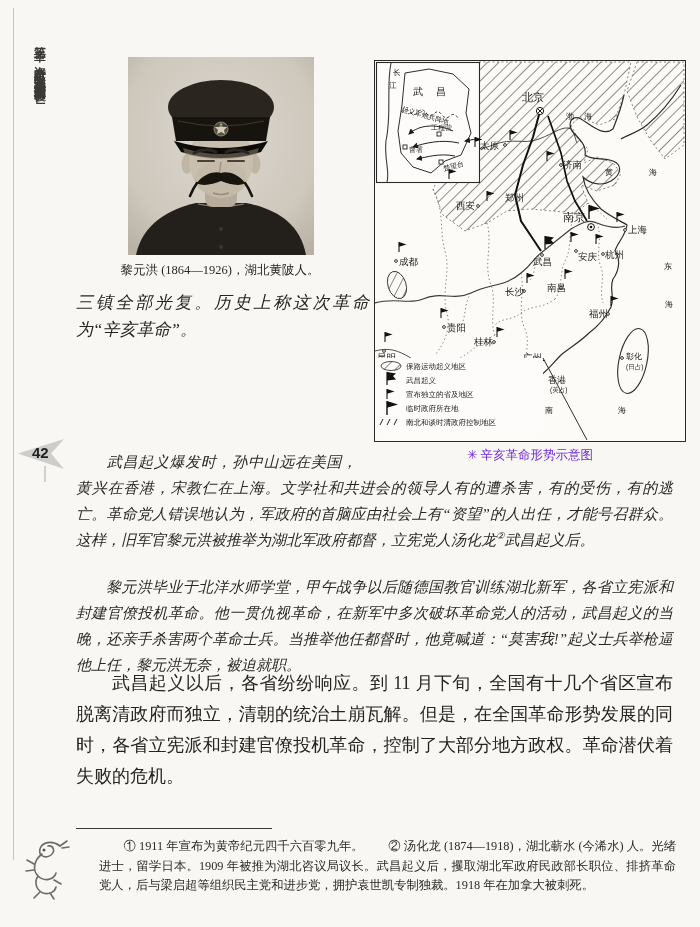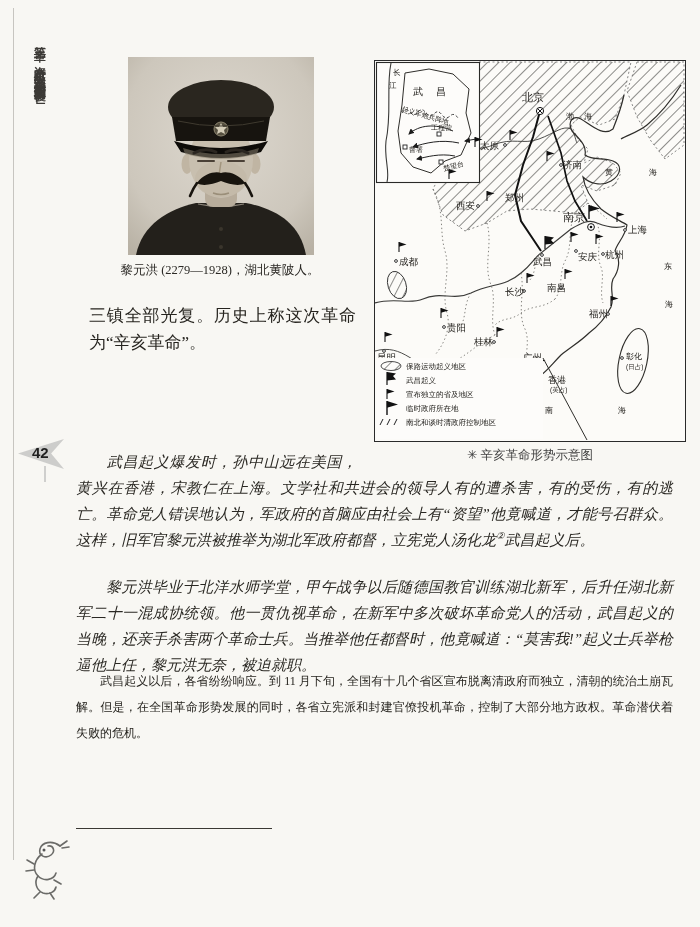--- a/index.html
+++ b/index.html
@@ -17,32 +17,32 @@
   .pagenum-tail{position:absolute;left:30px;top:30px;width:2px;height:16px;background:#cfcfcd;}
   .pagenum{position:absolute;left:18px;top:8px;font-family:"Liberation Sans",sans-serif;
         font-size:15px;font-weight:bold;color:#1f1f1f;}
 
   .portrait{position:absolute;left:128px;top:57px;width:186px;height:198px;}
   .portrait-caption{position:absolute;left:70px;top:262px;width:300px;text-align:center;
         font-size:12.5px;color:#2c2a26;}
 
   .col-left{position:absolute;left:76px;top:289px;width:293px;font-size:17px;line-height:27px;
         text-align:justify;}
-  .col-left p{margin:13px;}
+  .col-left p{margin:0;font-style:italic;}
   .indent{text-indent:2em;}
   sup.note{font-size:9.5px;vertical-align:super;line-height:0;}
 
   .map-figure{position:absolute;left:374px;top:60px;width:312px;}
   .map-box{width:310px;height:380px;border:1.2px solid #2a2a2a;background:#fcfbf8;}
   .map-caption{position:absolute;left:374px;top:447px;width:312px;text-align:center;
-        font-size:12.5px;color:#404040;}
+        font-size:12.5px;color:#6d28d9;}
 
   .para{position:absolute;left:76px;width:597px;margin:0;text-align:justify;}
   .kai{font-style:italic;font-size:15px;line-height:26px;color:#2a2823;}
-  .song{font-size:12px;line-height:26px;}
+  .song{font-size:18px;line-height:31px;}
   .wrap-spacer{float:right;width:316px;height:8px;}
 
   .foot-rule{position:absolute;left:76px;top:828px;width:196px;border-top:1.3px solid #3a3833;}
   .footnotes{position:absolute;left:99px;top:837px;width:577px;font-size:12.3px;line-height:19.5px;
         text-align:justify;text-indent:2em;color:#2c2a26;margin:0;}
   .dragon{position:absolute;left:20px;top:838px;width:54px;height:62px;}
 
   svg text{font-family:"Liberation Sans","DejaVu Sans",sans-serif;fill:#24221e;}
 </style>
 </head>
@@ -98,21 +98,21 @@
 
       <path d="M93,105 L91,118" stroke="#a2957e" stroke-width="1.5"></path>
       <ellipse cx="93" cy="121" rx="6" ry="2.5" fill="#a79a83" opacity="0.7"></ellipse>
 
       <path d="M69,126 C76,116 88,114 93,116 C98,114 110,116 117,126 C111,130 101,127 93,124 C85,127 75,130 69,126 Z" fill="#18140e"></path>
       <path d="M69,126 C66,130 64,134 62,139" stroke="#18140e" stroke-width="2.6" fill="none" stroke-linecap="round"></path>
       <path d="M117,126 C120,130 122,134 124,139" stroke="#18140e" stroke-width="2.6" fill="none" stroke-linecap="round"></path>
       <path d="M85,136 Q93,139 101,136" stroke="#9a8e79" stroke-width="1.4" fill="none"></path>
     </svg>
   </div>
-  <div class="portrait-caption">黎元洪 (2279—1928)，湖北黄陂人。</div>
+  <div class="portrait-caption">黎元洪 (1864—1926)，湖北黄陂人。</div>
 
   <div class="col-left">
     <p>三镇全部光复。历史上称这次革命为“辛亥革命”。</p>
   </div>
 
   <div class="map-figure">
     <svg class="map-box" width="310" height="380" viewBox="0 0 310 380">
       <defs>
         <pattern id="hatch" width="8" height="8" patternTransform="rotate(45)" patternUnits="userSpaceOnUse">
           <line x1="0" y1="0" x2="0" y2="8" stroke="#5b5b58" stroke-width="1.4"></line>
@@ -293,28 +293,29 @@
           <text x="31" y="322">武昌起义</text>
           <text x="31" y="336">宣布独立的省及地区</text>
           <text x="31" y="350">临时政府所在地</text>
           <text x="31" y="364">南北和谈时清政府控制地区</text>
         </g>
       </g>
     </svg>
   </div>
   <div class="map-caption">✳ 辛亥革命形势示意图</div>
 
-  <p class="para kai" style="top:449px;"><span class="wrap-spacer"></span><span style="display:inline-block;width:2em;"></span><span>武昌起义爆发时，孙中山远在美国，黄兴在香港，宋教仁在上海。文学社和共进会的领导人有的遭杀害，有的受伤，有的逃亡。革命党人错误地认为，军政府的首脑应由社会上有“资望”他竟喊道，才能号召群众。这样，旧军官黎元洪被推举为湖北军政府都督，立宪党人汤化龙</span><sup class="note">②</sup><span>武昌起义后。</span></p>
-
-  <p class="para kai indent" style="top:574px;">黎元洪毕业于北洋水师学堂，甲午战争以后随德国教官训练湖北新军，后升任湖北新军二十一混成协统领。他一贯仇视革命，在新军中多次破坏革命党人的活动，武昌起义的当晚，还亲手杀害两个革命士兵。当推举他任都督时，他竟喊道：“莫害我!”起义士兵举枪逼他上任，黎元洪无奈，被迫就职。</p>
+  <p class="para kai" style="top:449px;"><span class="wrap-spacer"></span><span style="display:inline-block;width:2em;"></span><span>武昌起义爆发时，孙中山远在美国，黄兴在香港，宋教仁在上海。文学社和共进会的领导人有的遭杀害，有的受伤，有的逃亡。革命党人错误地认为，军政府的首脑应由社会上有“资望”的人出任，才能号召群众。这样，旧军官黎元洪被推举为湖北军政府都督，立宪党人汤化龙</span><sup class="note">②</sup><span>武昌起义后。</span></p>
+
+  <p class="para kai indent" style="top:574px;">黎元洪毕业于北洋水师学堂，甲午战争以后随德国教官训练湖北新军，各省立宪派和封建官僚投机革命。他一贯仇视革命，在新军中多次破坏革命党人的活动，武昌起义的当晚，还亲手杀害两个革命士兵。当推举他任都督时，他竟喊道：“莫害我!”起义士兵举枪逼他上任，黎元洪无奈，被迫就职。</p>
 
   <p class="para song indent" style="top:668px;">武昌起义以后，各省纷纷响应。到 11 月下旬，全国有十几个省区宣布脱离清政府而独立，清朝的统治土崩瓦解。但是，在全国革命形势发展的同时，各省立宪派和封建官僚投机革命，控制了大部分地方政权。革命潜伏着失败的危机。</p>
 
 
   <div class="foot-rule"></div>
+  <p class="footnotes"><span>①</span> <span>1911 年宣布为黄帝纪元四千六百零九年。</span>　　<span>②</span> <span>汤化龙 (1874—1918)，湖北蕲水 (今浠水) 人。光绪进士，留学日本。1909 年被推为湖北咨议局议长。武昌起义后，攫取湖北军政府民政部长职位、排挤革命党人，后与梁启超等组织民主党和进步党，拥护袁世凯专制独裁。1918 年在加拿大被刺死。</span></p>
 
   <div class="dragon">
     <svg width="54" height="62" viewBox="0 0 54 62">
       <g fill="none" stroke="#6b6b68" stroke-width="1.6" stroke-linecap="round">
         <path d="M40,8 C32,2 22,4 20,11 C18,18 26,21 31,17 C36,13 33,7 28,8"></path>
         <path d="M22,16 C14,22 12,32 18,38 C24,44 34,42 36,35"></path>
         <path d="M18,38 C14,44 16,52 23,55 C29,57 35,54 36,49"></path>
         <path d="M40,8 L47,3 M42,10 L49,9"></path>
         <path d="M14,26 L7,22 M14,32 L6,33"></path>
         <path d="M34,42 L41,46 M30,55 L34,61 M20,54 L14,60"></path>

